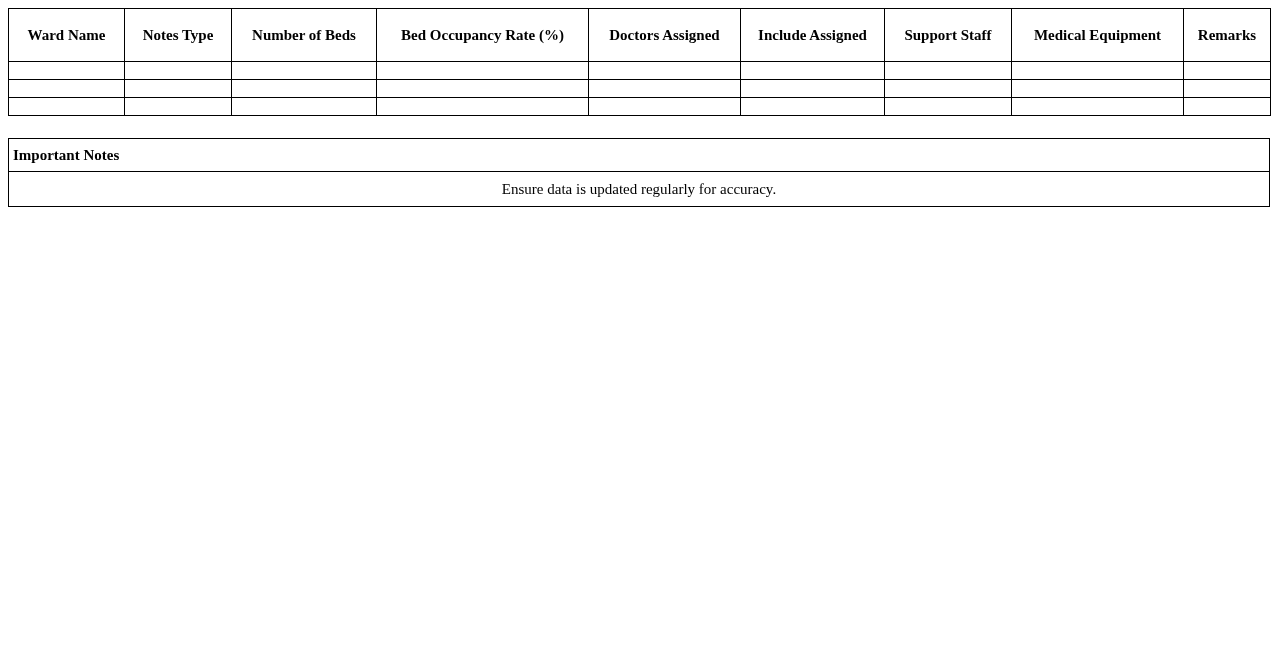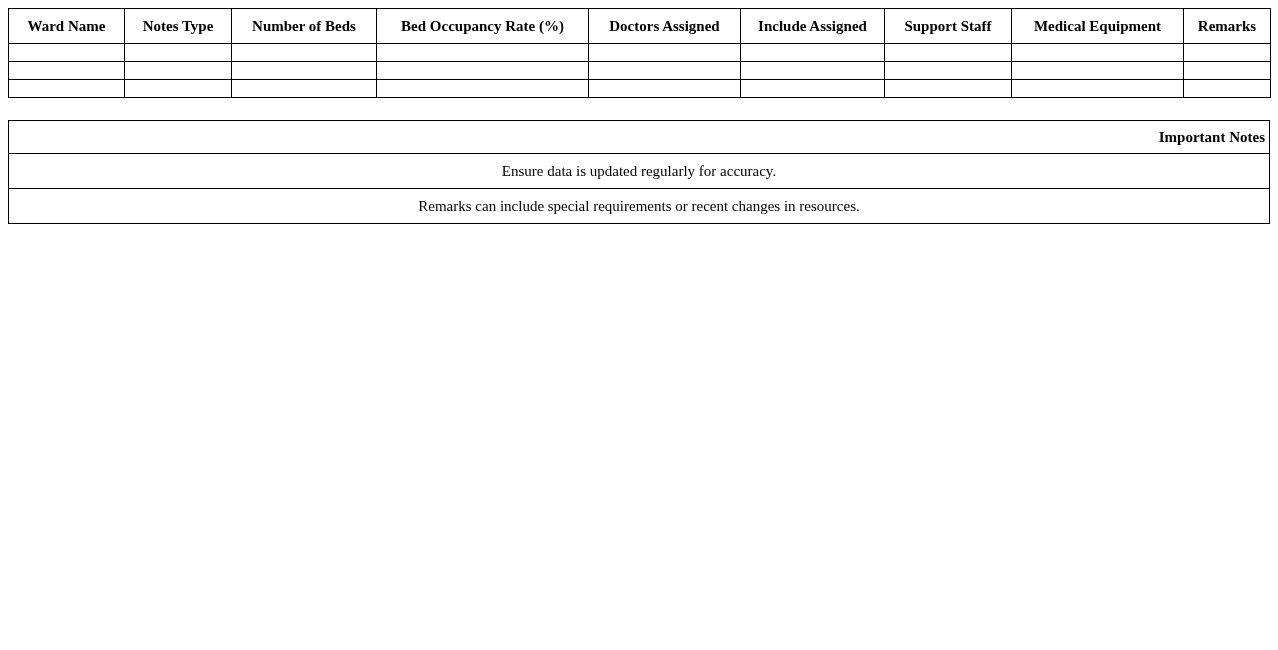--- a/index.html
+++ b/index.html
@@ -33,21 +33,21 @@
     padding: 0;
     font-size: 15px;
     line-height: 1.2;
     vertical-align: middle;
   }
   
   #ward-table th {
     text-align: center;
     font-weight: bold;
     height: 28px;
-    padding: 3px 4px;
+    padding: 12px 4px;
     white-space: nowrap;
   }
   #ward-table td.empty-cell {
     height: 17px;
   }
   
   #ward-table col.c0 { width: 116px; }
   #ward-table col.c1 { width: 107px; }
   #ward-table col.c2 { width: 145px; }
   #ward-table col.c3 { width: 212px; }
@@ -59,21 +59,21 @@
 
   .spacer {
     height: 22px;
   }
 
   
   #notes-table {
     width: 1262px;
   }
   #notes-table th {
-    text-align: right;
+    text-align: left;
     font-weight: bold;
     height: 26px;
     padding: 3px 4px;
   }
   #notes-table td {
     height: 26px;
     padding: 4px 8px;
     text-align: center;
     font-weight: normal;
   }
@@ -150,19 +150,16 @@
   <table class="grid" id="notes-table">
     <thead>
       <tr>
         <th>Important Notes</th>
       </tr>
     </thead>
     <tbody>
       <tr>
         <td>Ensure data is updated regularly for accuracy.</td>
       </tr>
-      <tr>
-        <td>Remarks can include special requirements or recent changes in resources.</td>
-      </tr>
     </tbody>
   </table>
 
 </div>
 
 </body></html>

